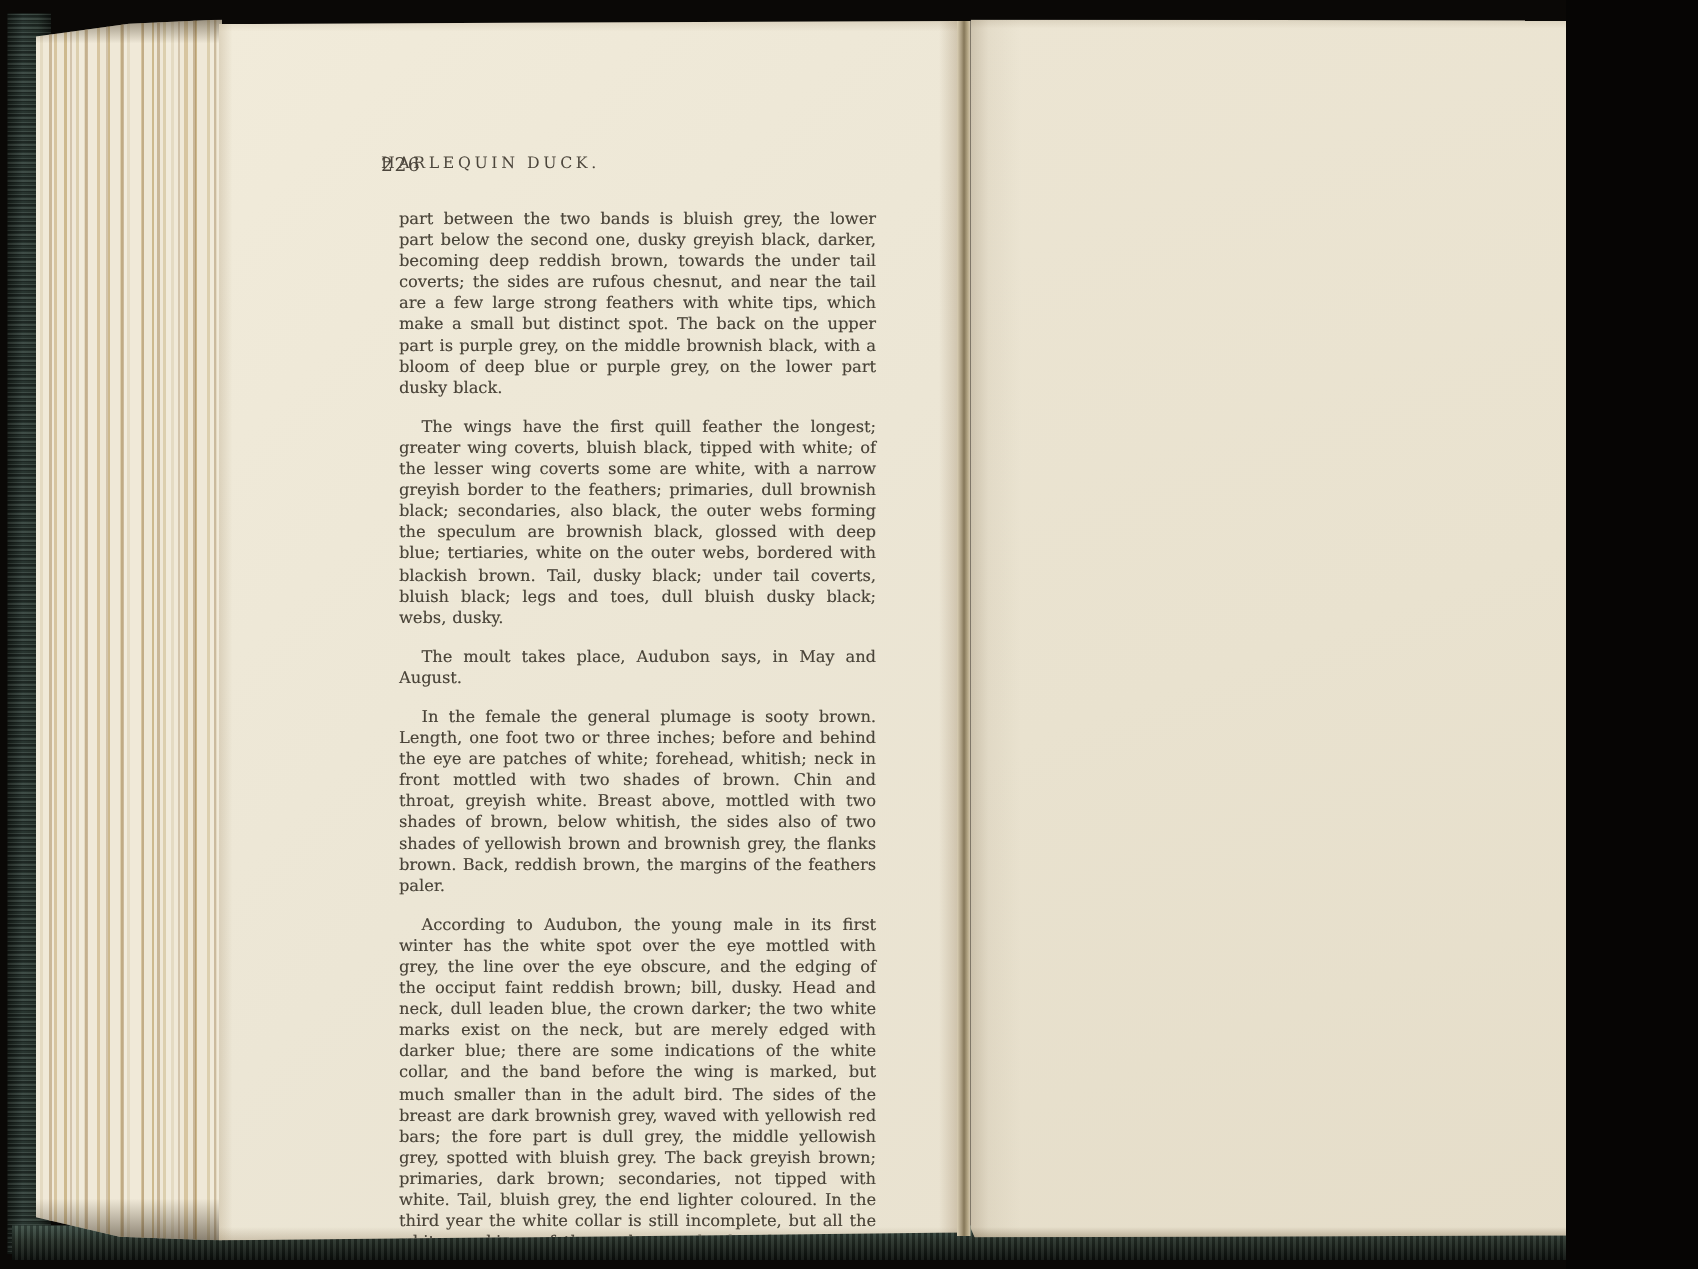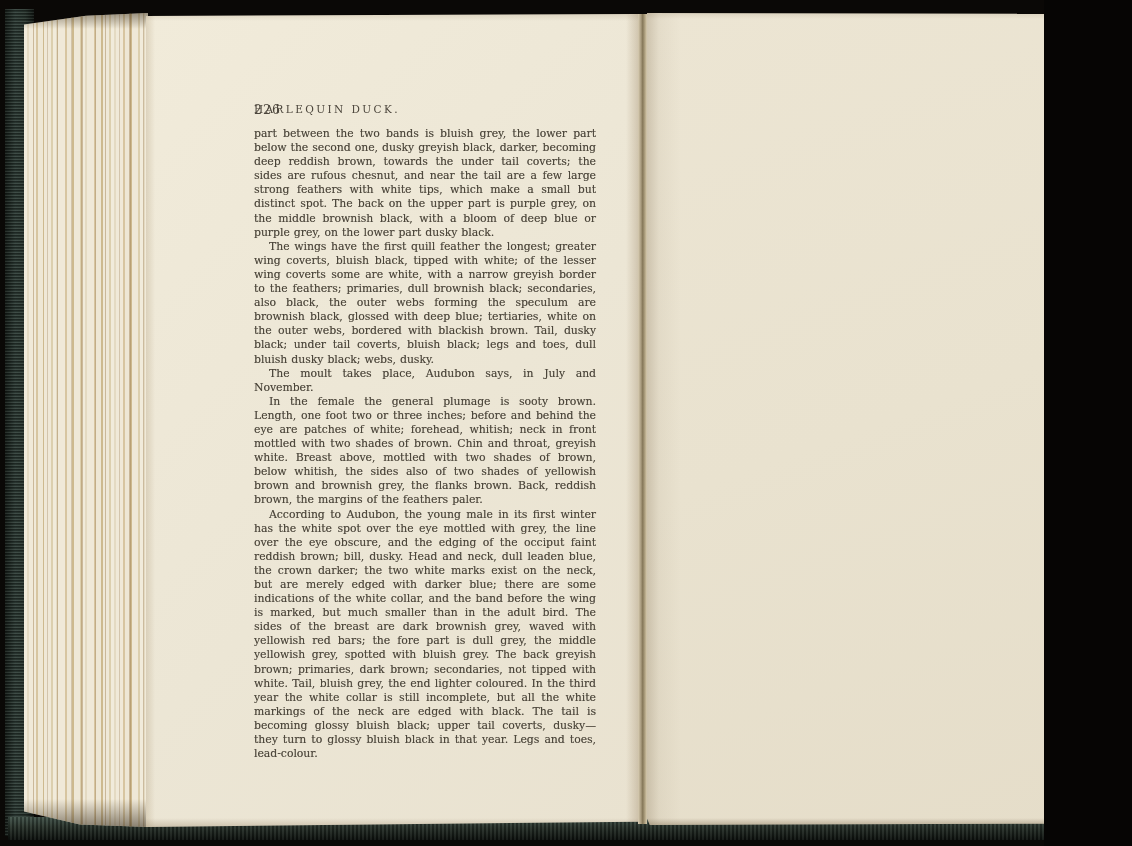--- a/index.html
+++ b/index.html
@@ -80,41 +80,41 @@
   }
   
   .body-text{
     position:absolute;left:108px;top:113px;width:342px;
     font-size:10.8px;line-height:14.1px;
     color:#4a4439;
     text-align:justify;
     word-spacing:.6px;
     text-shadow:.2px .2px .35px rgba(74,68,57,.45);
   }
-  .body-text p{margin:0;text-indent:15px;}
+  .body-text p{margin:12px;text-indent:15px;}
   .body-text p.cont{text-indent:0;}
 </style>
 </head>
 <body>
 
 <div class="scene">
 
   <div class="cover-left"></div>
   <div class="cover-bottom"></div>
   <div class="page-stack"></div>
 
   <div class="page-left">
     <div class="page-header">
       <span class="pagenum">226</span>
       <span class="running-header">HARLEQUIN DUCK.</span>
     </div>
     <div class="body-text">
       <p class="cont">part between the two bands is bluish grey, the lower part below the second one, dusky greyish black, darker, becoming deep reddish brown, towards the under tail coverts; the sides are rufous chesnut, and near the tail are a few large strong feathers with white tips, which make a small but distinct spot.  The back on the upper part is purple grey, on the middle brownish black, with a bloom of deep blue or purple grey, on the lower part dusky black.</p>
       <p>The wings have the first quill feather the longest; greater wing coverts, bluish black, tipped with white; of the lesser wing coverts some are white, with a narrow greyish border to the feathers; primaries, dull brownish black; secondaries, also black, the outer webs forming the speculum are brownish black, glossed with deep blue; tertiaries, white on the outer webs, bordered with blackish brown.  Tail, dusky black; under tail coverts, bluish black; legs and toes, dull bluish dusky black; webs, dusky.</p>
-      <p>The moult takes place, Audubon says, in July and November.</p>
+      <p>The moult takes place, Audubon says, in May and August.</p>
       <p>In the female the general plumage is sooty brown.  Length, one foot two or three inches; before and behind the eye are patches of white; forehead, whitish; neck in front mottled with two shades of brown. Chin and throat, greyish white.  Breast above, mottled with two shades of brown, below whitish, the sides also of two shades of yellowish brown and brownish grey, the flanks brown.  Back, reddish brown, the margins of the feathers paler.</p>
       <p>According to Audubon, the young male in its first winter has the white spot over the eye mottled with grey, the line over the eye obscure, and the edging of the occiput faint reddish brown; bill, dusky. Head and neck, dull leaden blue, the crown darker; the two white marks exist on the neck, but are merely edged with darker blue; there are some indications of the white collar, and the band before the wing is marked, but much smaller than in the adult bird.  The sides of the breast are dark brownish grey, waved with yellowish red bars; the fore part is dull grey, the middle yellowish grey, spotted with bluish grey. The back greyish brown; primaries, dark brown; secondaries, not tipped with white.  Tail, bluish grey, the end lighter coloured.  In the third year the white collar is still incomplete, but all the white markings of the neck are edged with black.  The tail is becoming glossy bluish black; upper tail coverts, dusky—they turn to glossy bluish black in that year.  Legs and toes, lead-colour.</p>
     </div>
   </div>
 
   <div class="gutter"></div>
 
   <div class="page-right"></div>
 
 </div>

